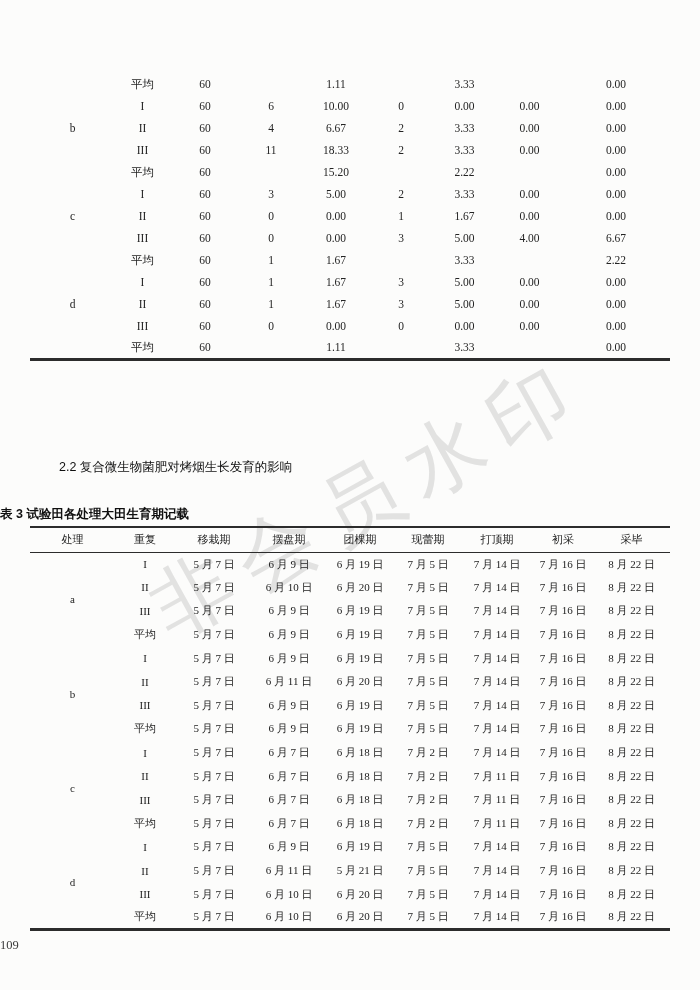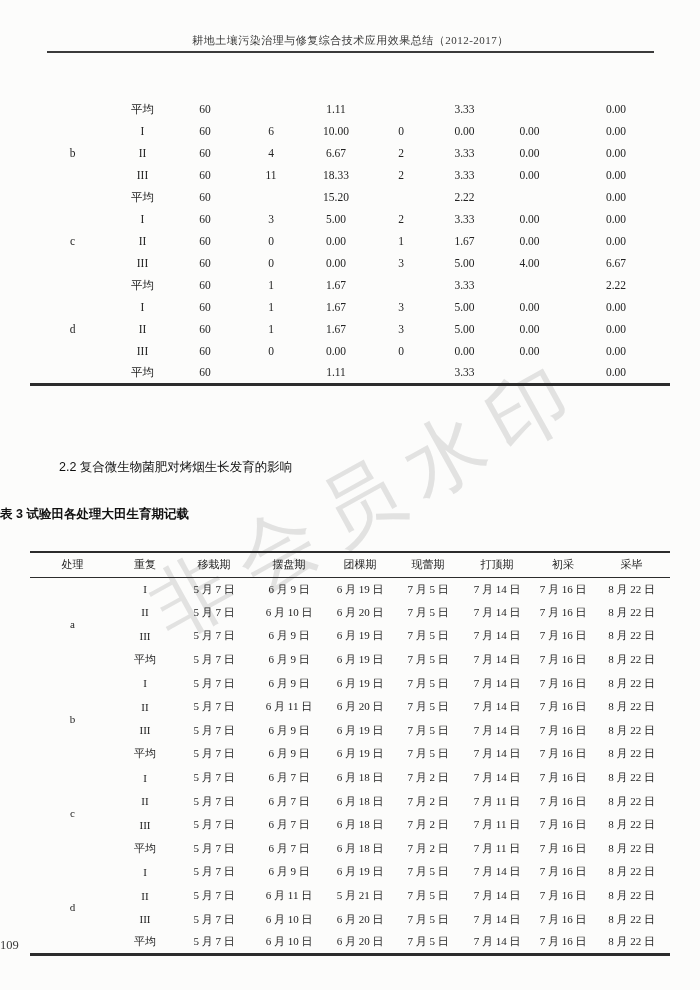--- a/index.html
+++ b/index.html
@@ -16,21 +16,21 @@
     font-size:80px; letter-spacing:16px; white-space:nowrap;
     color:#a8a8a8; opacity:0.30; z-index:0;
     font-family:"Liberation Sans","DejaVu Sans",sans-serif;
   }
   .running-head {
     position:absolute; top:33px; left:47px; width:607px;
     text-align:center; font-size:11px; color:#3a3a3a;
     padding-bottom:3px; border-bottom:2px solid #3b3b3b;
     z-index:1; letter-spacing:0.5px;
   }
-  table { border-collapse:collapse; table-layout:fixed; z-index:1;margin-top:25px; }
+  table { border-collapse:collapse; table-layout:fixed; z-index:1; }
   td { padding:0; text-align:center; vertical-align:middle; white-space:nowrap; overflow:hidden; }
   .t2 {
     position:absolute; top:73px; left:30px; width:640px;
     font-size:11.5px; border-bottom:3px solid #2c2c2c;
   }
   .t2 td { height:22px; }
   .para {
     position:absolute; top:360px; left:59px; width:586px;
     font-size:13px; line-height:26px; text-align:justify;
     text-indent:2em; color:#1d1d1d; z-index:1;
@@ -59,23 +59,20 @@
     text-align:left; font-size:12.5px; color:#3a3a3a; z-index:1;
   }
 </style>
 </head>
 <body>
 
 <div class="page">
 
   <div class="watermark">非会员水印</div>
 
-  <div class="running-head">
-    <span>耕地土壤污染治理与修复综合技术应用效果总结（2012-2017）</span>
-  </div>
 
   <table class="t2">
     <colgroup>
       <col style="width:85px">
         <col style="width:55px">
         <col style="width:70px">
       <col style="width:62px">
         <col style="width:68px">
         <col style="width:62px">
       <col style="width:65px">

